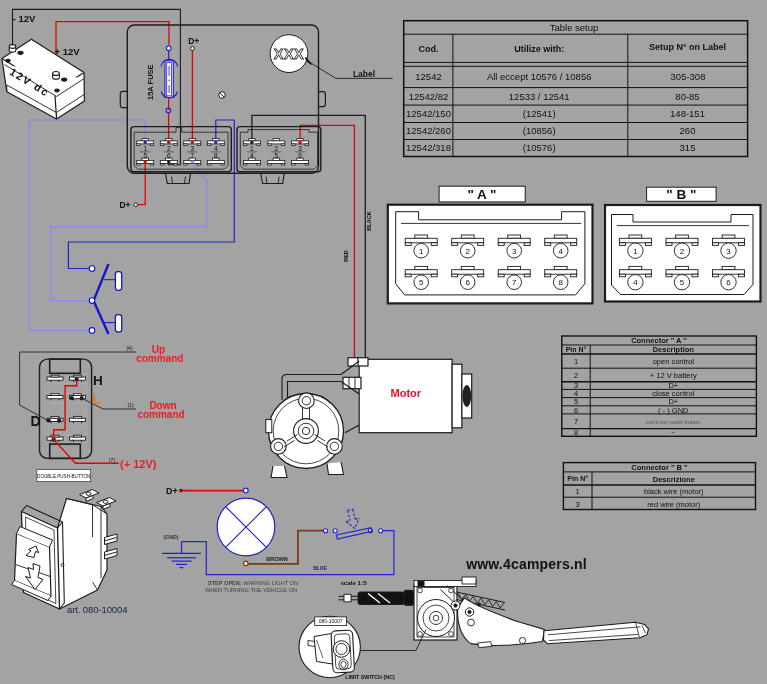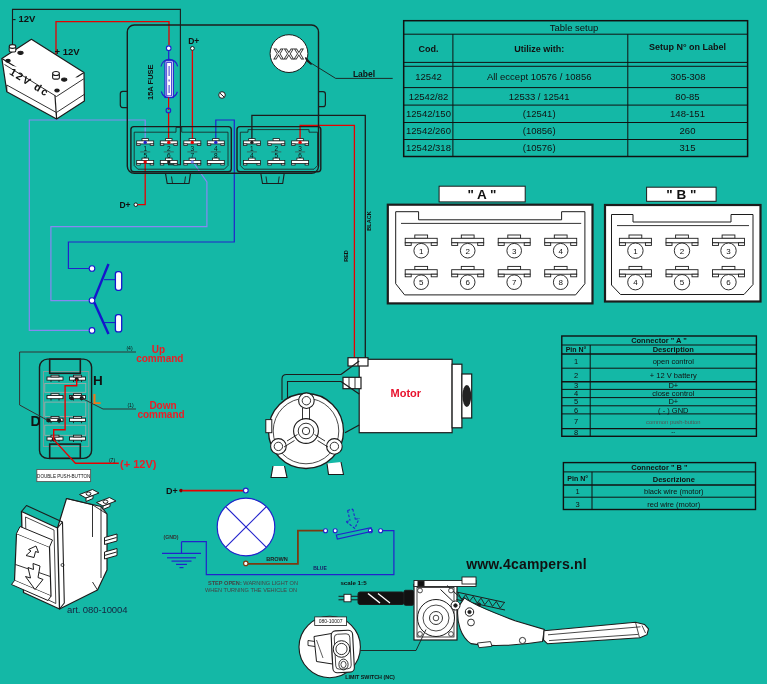--- a/index.html
+++ b/index.html
@@ -1,16 +1,16 @@
 <!DOCTYPE html>
 <html><head>
 <meta charset="utf-8">
 <style>
 html,body{margin:0;padding:0;background:#fff;}
-#c{position:relative;width:767px;height:684px;background:#14b8a6;overflow:hidden;font-family:"Liberation Sans",sans-serif;}
+#c{position:relative;width:767px;height:684px;background:#a3a3a3;overflow:hidden;font-family:"Liberation Sans",sans-serif;}
 svg{position:absolute;left:0;top:0;}
 svg text{font-family:"Liberation Sans",sans-serif;}
 </style>
 </head>
 <body>
 <div id="c">
 <svg width="767" height="684" viewBox="0 0 767 684">
 <defs></defs>
 
 <g fill="none">

